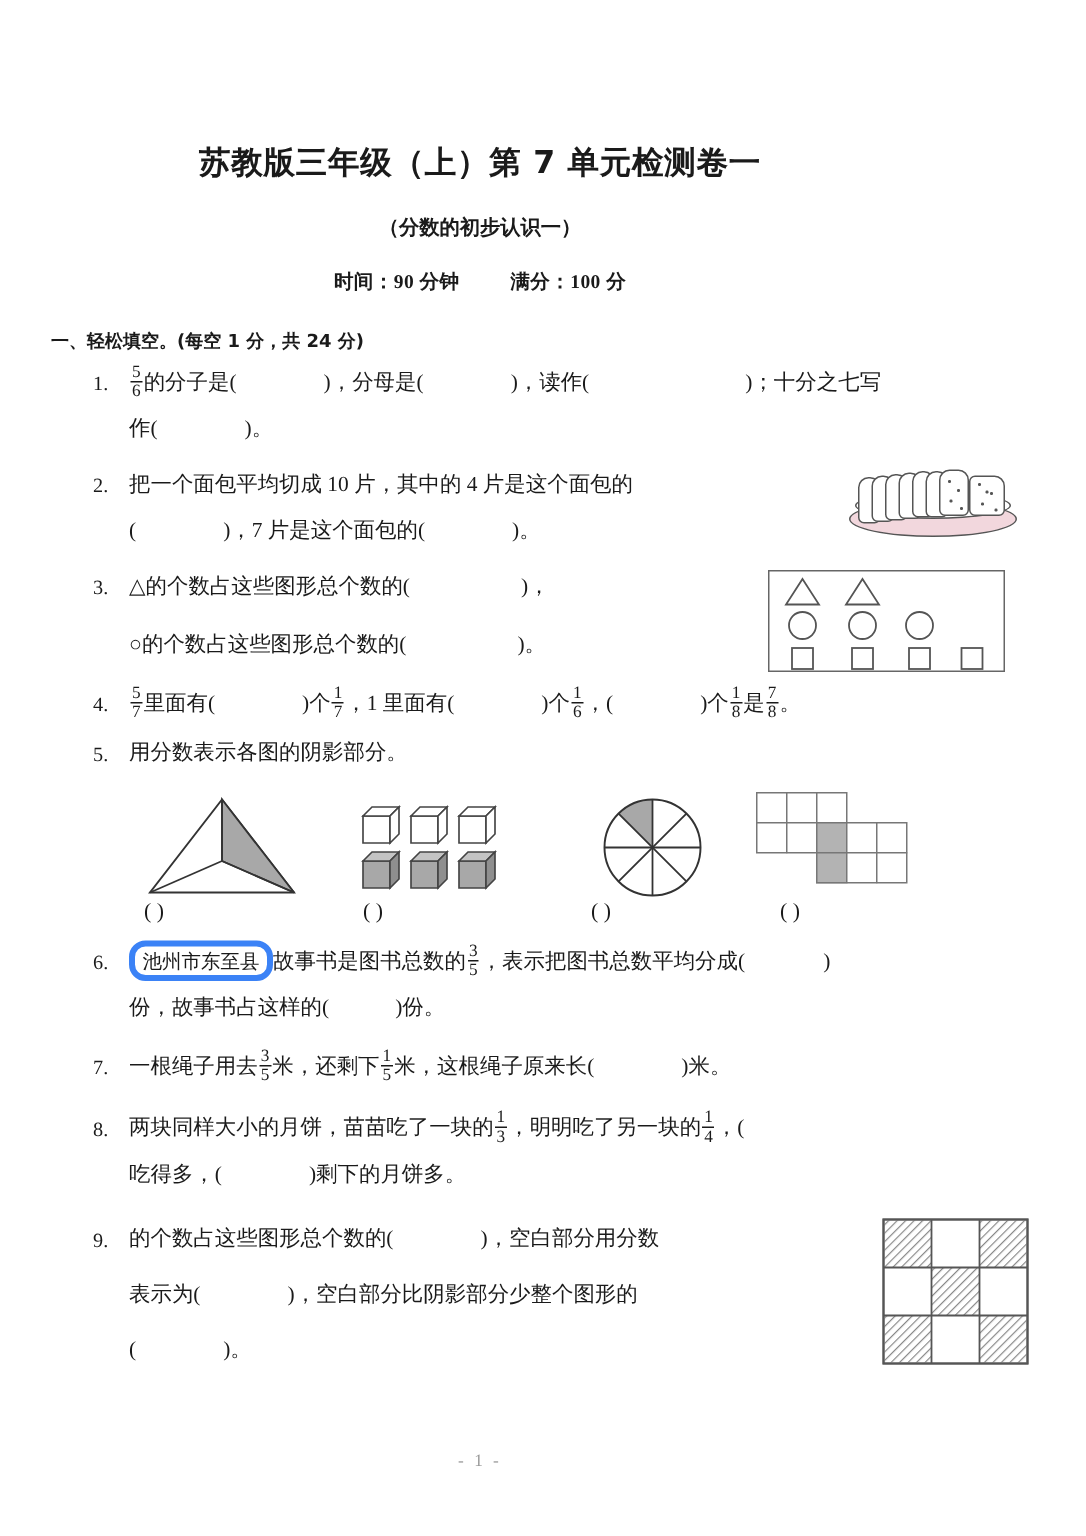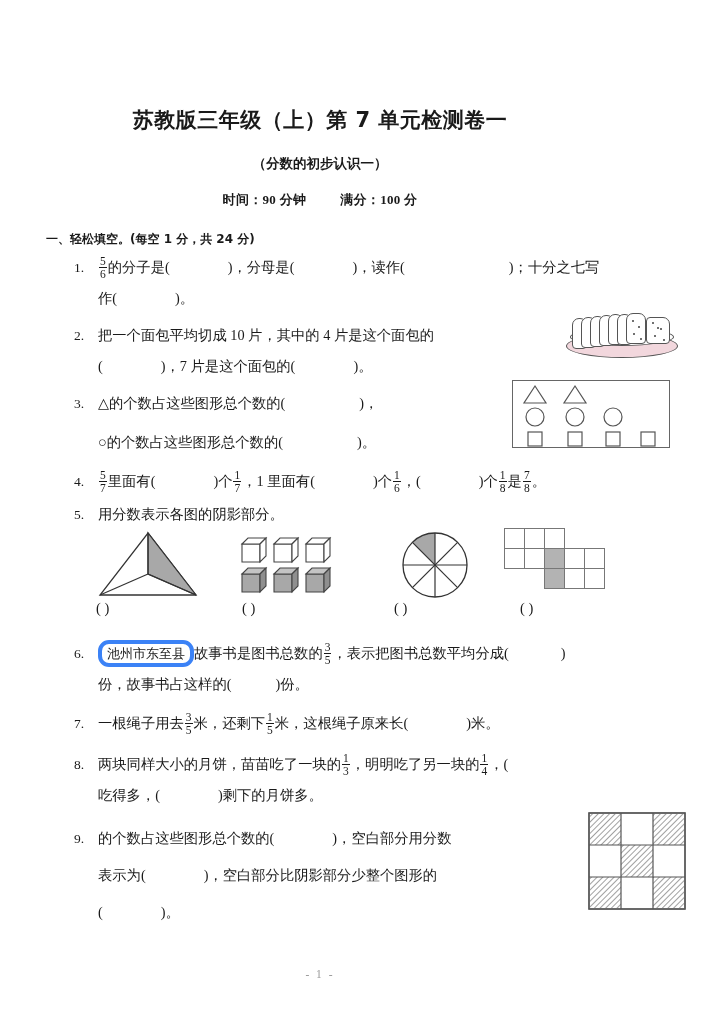--- a/index.html
+++ b/index.html
@@ -6,21 +6,21 @@
   html, body { margin: 0; padding: 0; }
   body {
     width: 724px;
     height: 1024px;
     background: #ffffff;
     font-family: "Liberation Serif", "DejaVu Serif", serif;
     color: #1a1a1a;
     position: relative;
     overflow: hidden;
   }
-  .page { position: relative; width: 640px; height: 1024px; padding: 12px; }
+  .page { position: relative; width: 640px; height: 1024px; padding: 0; }
 
   
   .title {
     text-align: center;
     font-family: "DejaVu Sans", "Liberation Sans", sans-serif;
     font-weight: bold;
     font-size: 21px;
     letter-spacing: .5px;
     margin: 0;
     padding-top: 96px;

